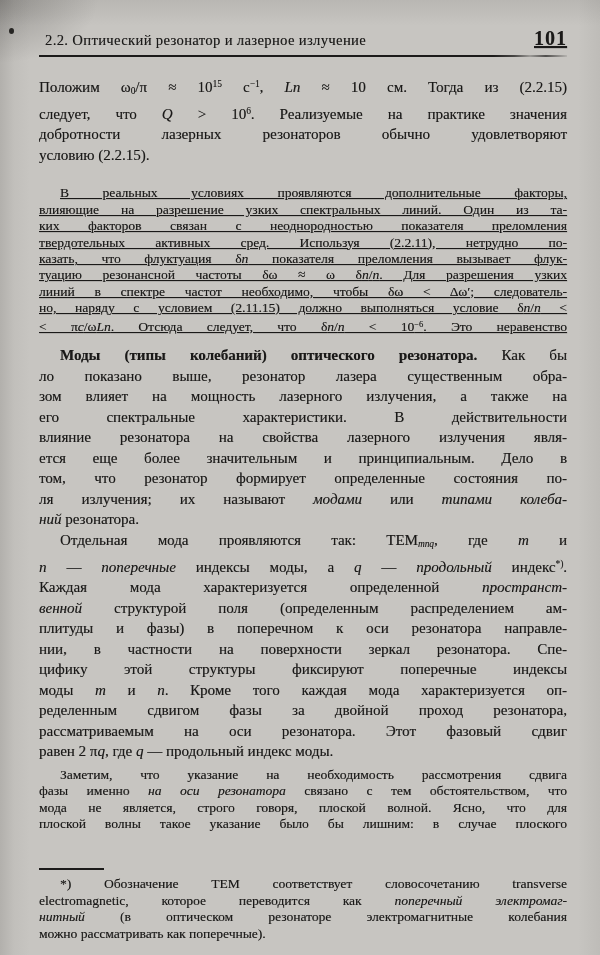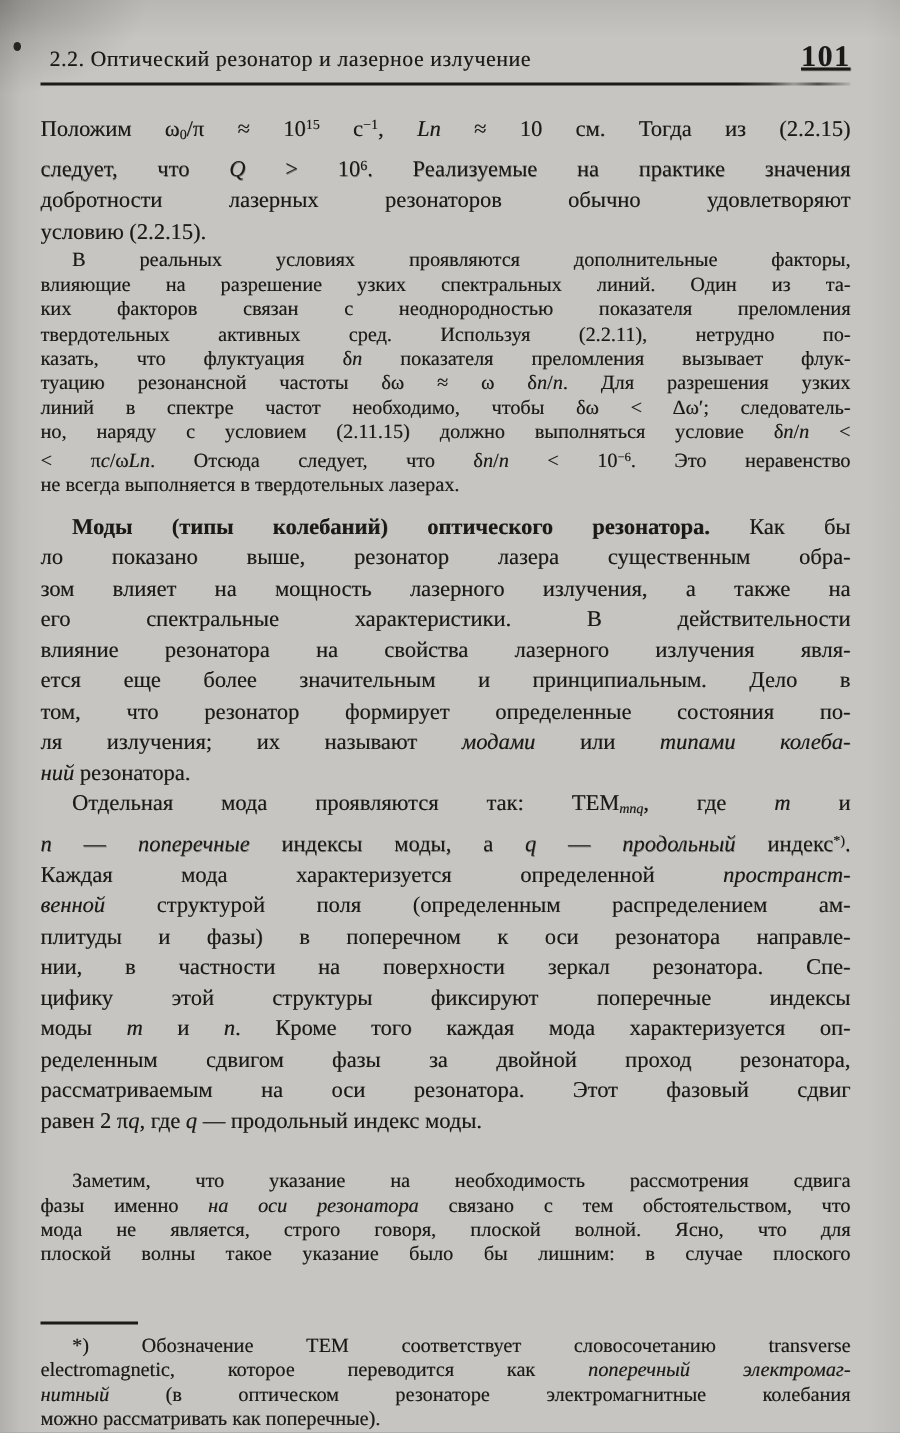--- a/index.html
+++ b/index.html
@@ -6,21 +6,21 @@
   body {
     font-family: "Liberation Serif", "DejaVu Serif", serif;
     background: #8a8886;
   }
   .page {
     position: relative;
     width: 600px;
     height: 955px;
     overflow: hidden;
     box-sizing: border-box;
-    padding: 28px 33px 0 27px;
+    padding: 28px 33px 0 39px;
     color: #1a1918;
     background:
       radial-gradient(140px 90px at 0px 0px, rgba(40,38,36,0.28), rgba(40,38,36,0) 70%),
       linear-gradient(90deg, rgba(50,48,45,0.14) 0px, rgba(50,48,45,0.04) 14px, rgba(50,48,45,0) 30px),
       linear-gradient(180deg, rgba(60,58,55,0.10) 0px, rgba(60,58,55,0) 26px),
       linear-gradient(270deg, rgba(70,68,64,0.07) 0px, rgba(70,68,64,0) 22px),
       #c7c5c1;
     text-shadow: 0.3px 0.3px 0.4px rgba(25,24,22,0.45);
   }
   .artifact-dot {
@@ -57,24 +57,24 @@
   .p-large { font-size: 15px; line-height: 20.5px; }
   .p-small { font-size: 13.5px; line-height: 16.4px; }
   .line {
     text-align: justify;
     text-align-last: justify;
     white-space: normal;
   }
   .line.end { text-align-last: left; }
   .indent .line:first-child { text-indent: 21px; }
   #p1 { margin-top: 17px; }
-  #p2 { margin-top: 0; }
+  #p2 { margin-top: 20px; text-decoration: underline; }
   #p3 { margin-top: 10px; }
   #p4 { margin-top: 0; }
-  #p5 { margin-top: 21px; }
+  #p5 { margin-top: 5px; }
   .i { font-style: italic; }
   .b { font-weight: bold; }
   .sup { font-size: 0.62em; vertical-align: 0.5em; }
   .sub { font-size: 0.62em; vertical-align: -0.22em; }
   .fn-rule {
     margin-top: 36px;
     width: 65px;
     height: 2px;
     background: #1c1b1a;
   }
@@ -102,21 +102,20 @@
   <div class="para p-small indent" id="p2">
       <div class="line"><span>В реальных условиях проявляются дополнительные факторы,</span></div>
       <div class="line"><span>влияющие на разрешение узких спектральных линий. Один из та-</span></div>
       <div class="line"><span>ких факторов связан с неоднородностью показателя преломления</span></div>
       <div class="line"><span>твердотельных активных сред. Используя (2.2.11), нетрудно по-</span></div>
       <div class="line"><span>казать, что флуктуация δ</span><span class="i">n</span><span> показателя преломления вызывает флук-</span></div>
       <div class="line"><span>туацию резонансной частоты δω ≈ ω δ</span><span class="i">n</span><span>/</span><span class="i">n</span><span>. Для разрешения узких</span></div>
       <div class="line"><span>линий в спектре частот необходимо, чтобы δω &lt; Δω′; следователь-</span></div>
       <div class="line"><span>но, наряду с условием (2.11.15) должно выполняться условие δ</span><span class="i">n</span><span>/</span><span class="i">n</span><span> &lt;</span></div>
       <div class="line"><span>&lt; π</span><span class="i">c</span><span>/ω</span><span class="i">Ln</span><span>. Отсюда следует, что δ</span><span class="i">n</span><span>/</span><span class="i">n</span><span> &lt; 10</span><span class="sup">−6</span><span>. Это неравенство</span></div>
-      <div class="line end"><span>не всегда выполняется в твердотельных лазерах.</span></div>
     </div>
 
   <div class="para p-large indent" id="p3">
       <div class="line"><span class="b">Моды (типы колебаний) оптического резонатора.</span><span> Как бы</span></div>
       <div class="line"><span>ло показано выше, резонатор лазера существенным обра-</span></div>
       <div class="line"><span>зом влияет на мощность лазерного излучения, а также на</span></div>
       <div class="line"><span>его спектральные характеристики. В действительности</span></div>
       <div class="line"><span>влияние резонатора на свойства лазерного излучения явля-</span></div>
       <div class="line"><span>ется еще более значительным и принципиальным. Дело в</span></div>
       <div class="line"><span>том, что резонатор формирует определенные состояния по-</span></div>

